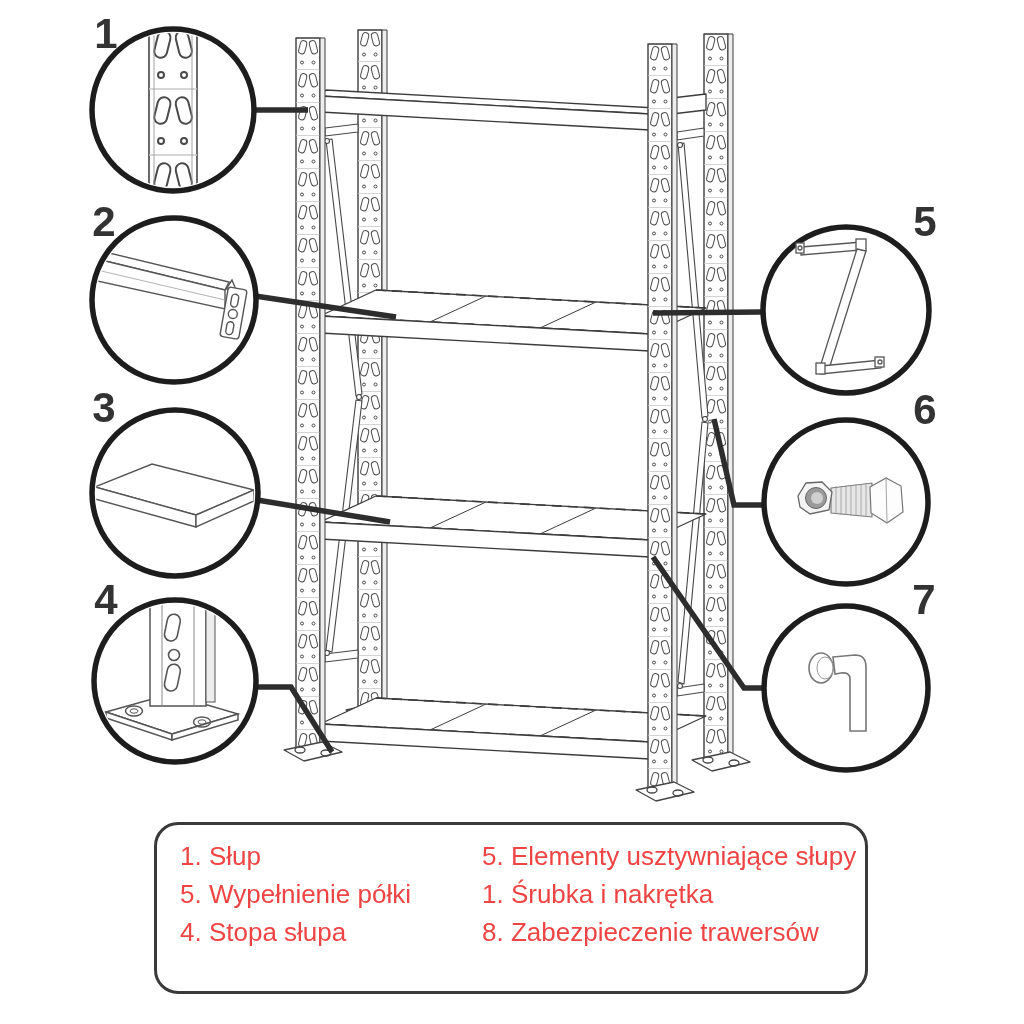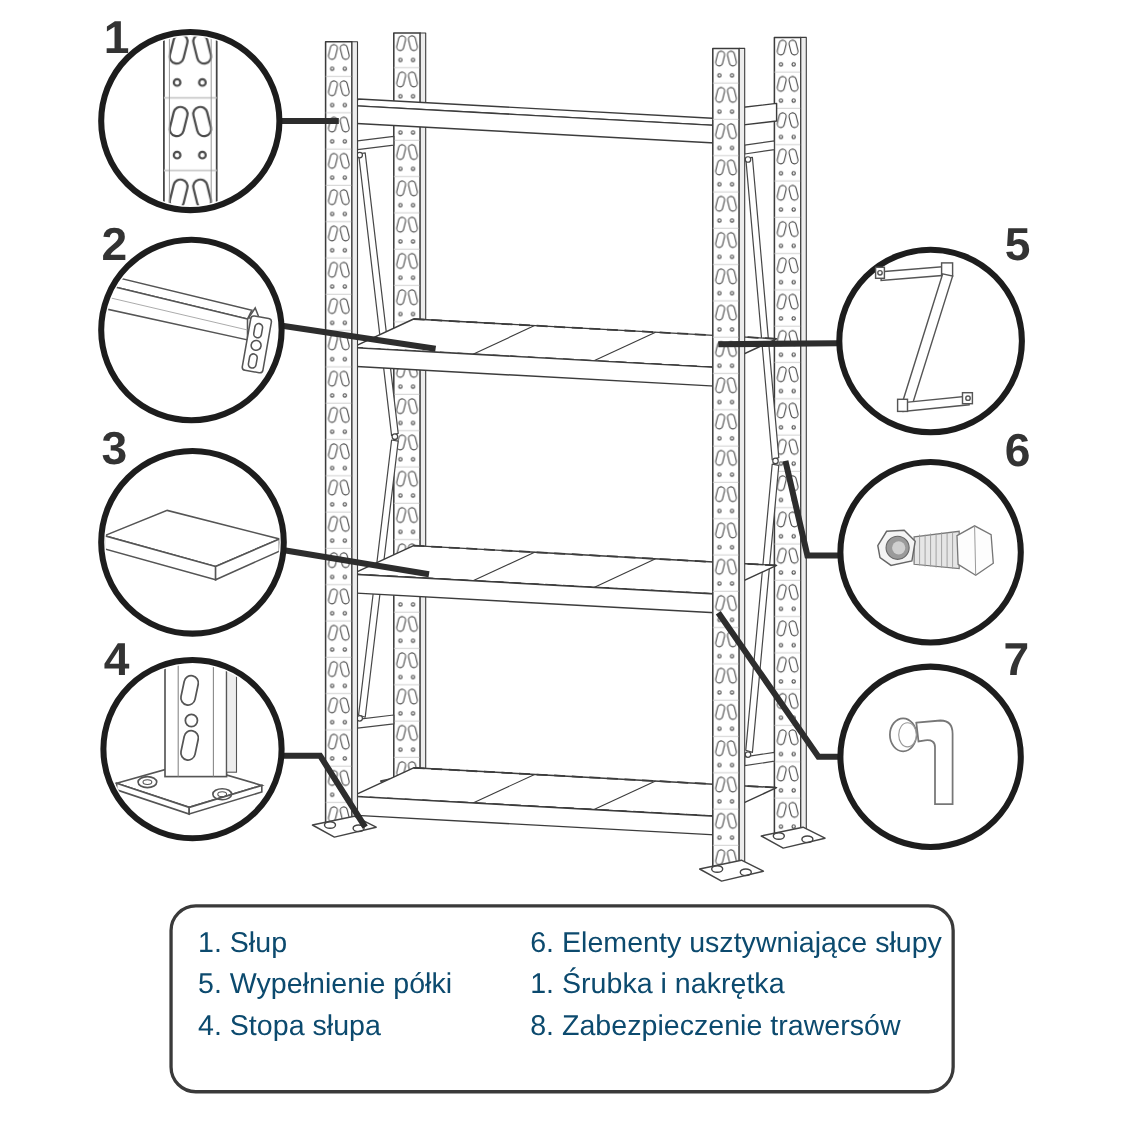--- a/index.html
+++ b/index.html
@@ -7,21 +7,21 @@
   #stage{position:absolute;left:0;top:0;}
   .legend-box{
     position:absolute;left:154px;top:822px;width:714px;height:172px;
     border:3px solid #3a3a3a;border-radius:24px;box-sizing:border-box;
     background:#fff;
   }
   .legend-col{position:absolute;top:12px;}
   .legend-col.left{left:23px;}
   .legend-col.right{left:325px;}
   .legend-item{
-    font-size:26px;line-height:38px;color:#0c4a6e;white-space:nowrap;
+    font-size:26px;line-height:38px;color:#ef4444;white-space:nowrap;
     font-family:"Liberation Sans",sans-serif;
   }
 </style>
 </head>
 <body>
 
 <svg id="stage" width="1024" height="1024" viewBox="0 0 1024 1024">
   <defs>
     <g id="perfcell" fill="none" stroke="#4a4a4a" stroke-width="1">
       <rect x="3.5" y="2.5" width="6.4" height="13.5" rx="3.2" transform="rotate(14 6.7 9.2)"></rect>
@@ -277,17 +277,17 @@
   </g>
 </svg>
 
 <div class="legend-box">
   <div class="legend-col left">
     <div class="legend-item">1. Słup</div>
     <div class="legend-item">5. Wypełnienie półki</div>
     <div class="legend-item">4. Stopa słupa</div>
   </div>
   <div class="legend-col right">
-    <div class="legend-item">6. Elementy usztywniające słupy</div>
+    <div class="legend-item">5. Elementy usztywniające słupy</div>
     <div class="legend-item">1. Śrubka i nakrętka</div>
     <div class="legend-item">8. Zabezpieczenie trawersów</div>
   </div>
 </div>
 
 </body></html>

